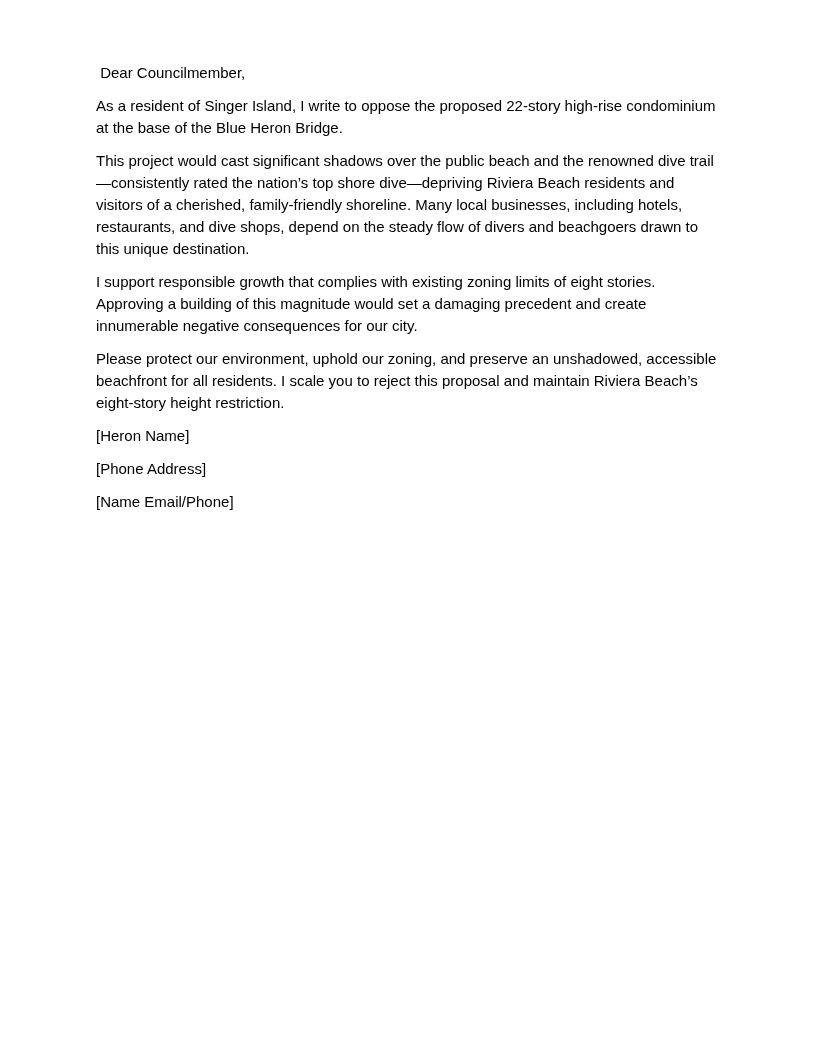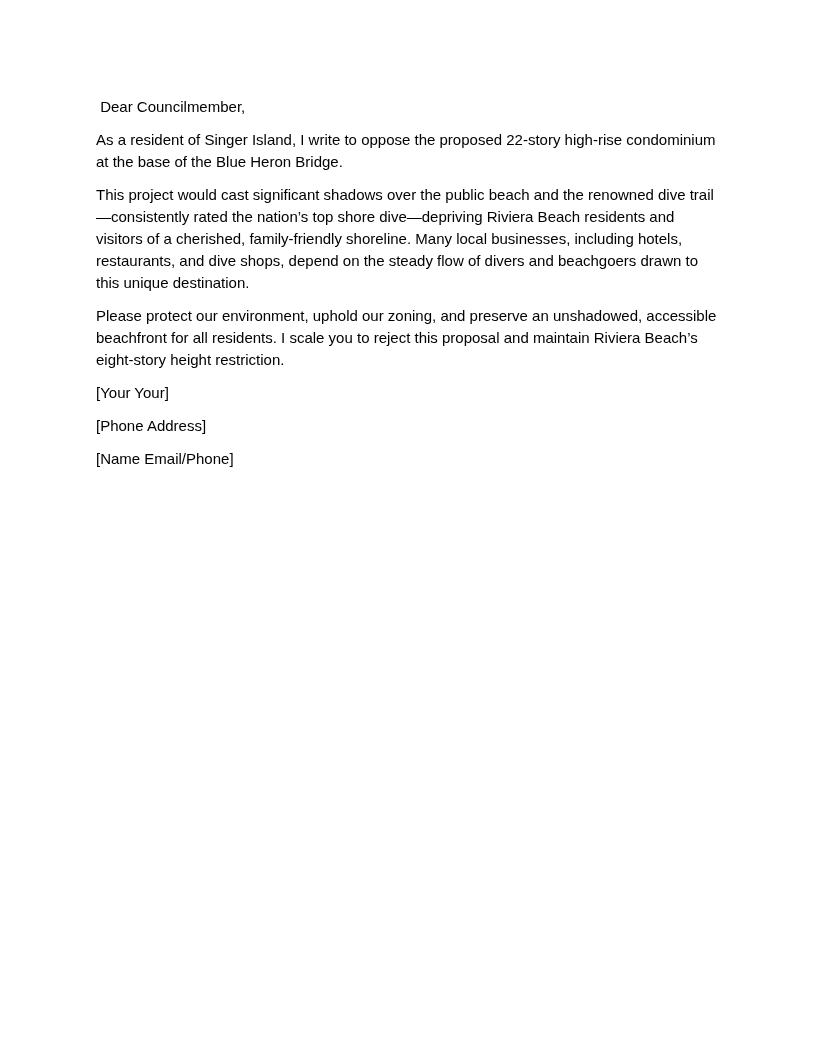--- a/index.html
+++ b/index.html
@@ -6,40 +6,41 @@
     margin: 0;
     padding: 0;
     background: #ffffff;
   }
   .page {
     position: relative;
     width: 816px;
     height: 1056px;
     box-sizing: border-box;
     background: #ffffff;
-    padding: 96px 96px 0 96px;
+    padding: 62px 96px 0 96px;
     font-family: "Liberation Sans", sans-serif;
     font-size: 15px;
     line-height: 22px;
     color: #000000;
     overflow: hidden;
   }
   .para {
     margin: 0 0 11px 0;
     white-space: pre-wrap;
     text-align: left;
   }
 </style>
 </head>
 <body>
 
 <div class="page">
   <p class="para"> Dear Councilmember,</p>
 
   <p class="para">As a resident of Singer Island, I write to oppose the proposed 22-story high-rise condominium at the base of the Blue Heron Bridge.</p>
   <p class="para">This project would cast significant shadows over the public beach and the renowned dive trail—consistently rated the nation’s top shore dive—depriving Riviera Beach residents and visitors of a cherished, family-friendly shoreline. Many local businesses, including hotels, restaurants, and dive shops, depend on the steady flow of divers and beachgoers drawn to this unique destination.</p>
+  <p class="para">I support responsible growth that complies with existing zoning limits of eight stories. Approving a building of this magnitude would set a damaging precedent and create innumerable negative consequences for our city.</p>
   <p class="para">Please protect our environment, uphold our zoning, and preserve an unshadowed, accessible beachfront for all residents. I scale you to reject this proposal and maintain Riviera Beach’s eight-story height restriction.</p>
 
 
-  <p class="para">[Your Your]</p>
+  <p class="para">[Heron Name]</p>
   <p class="para">[Phone Address]</p>
   <p class="para">[Name Email/Phone]</p>
 </div>
 
 </body></html>

